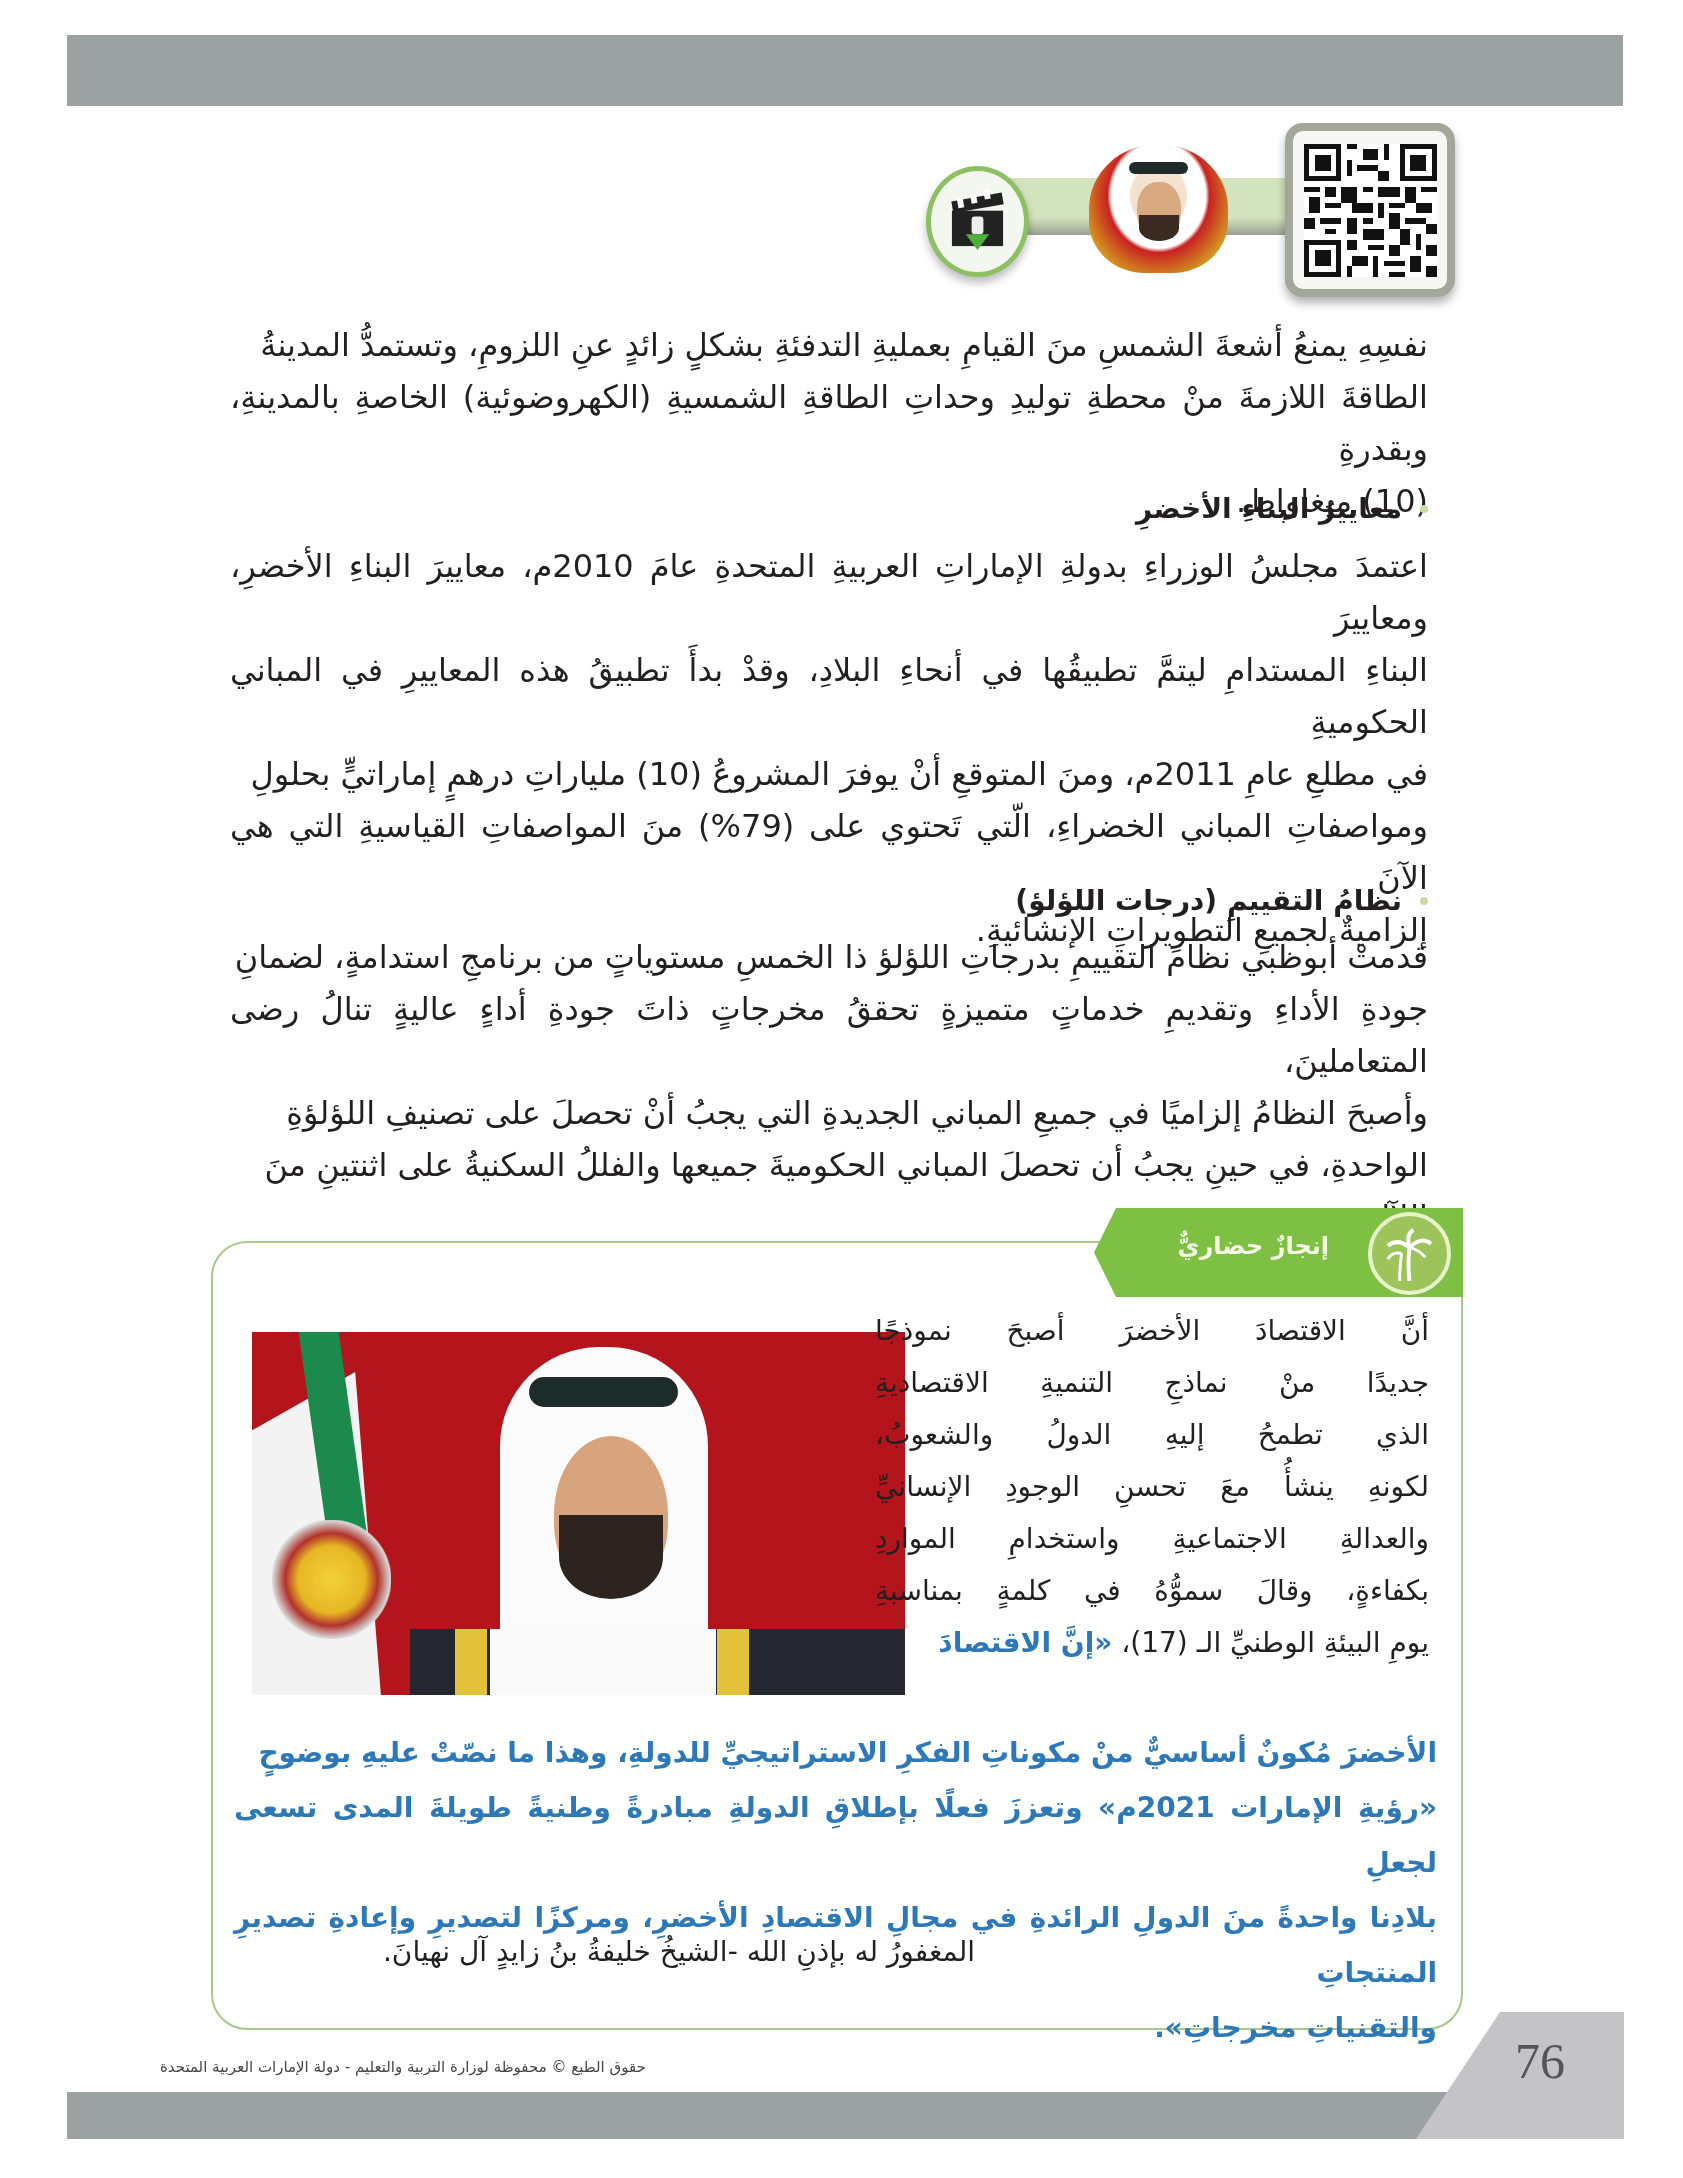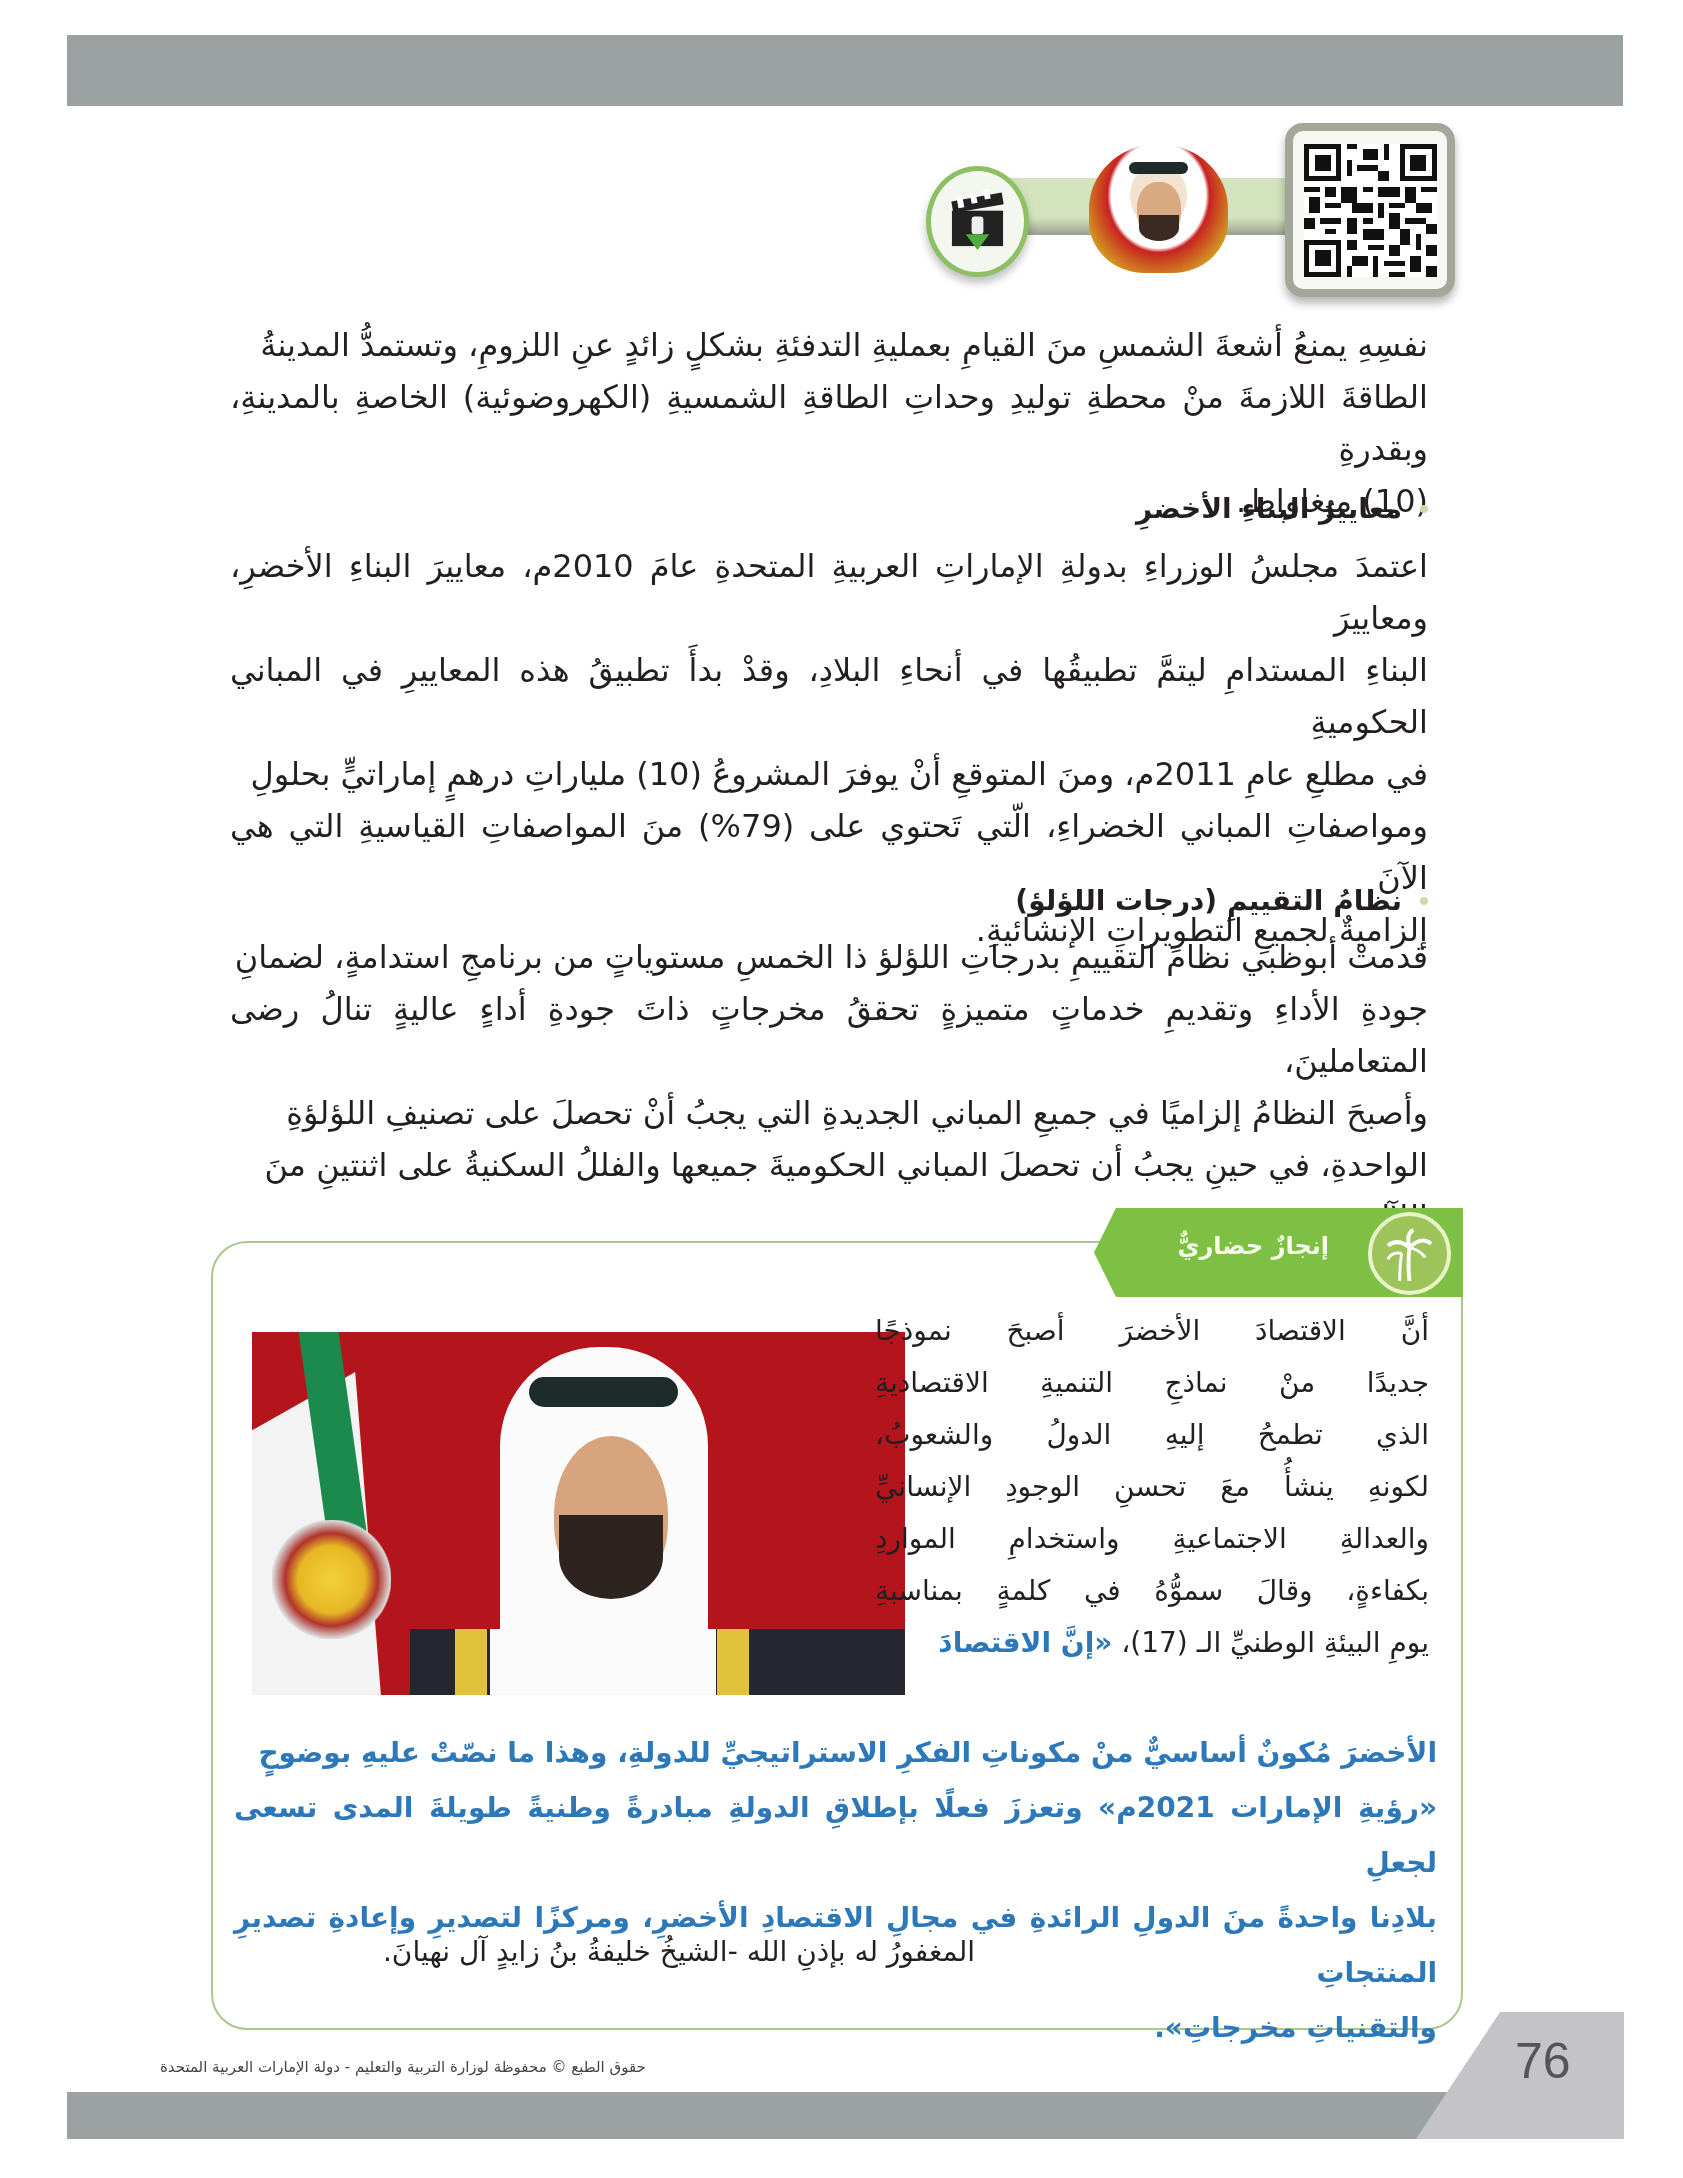--- a/index.html
+++ b/index.html
@@ -71,21 +71,21 @@
   .quote-block { right:246px; width:1203px; top:1725px; direction:rtl; text-align:justify;
                  font-size:28px; line-height:55px; color:#2d78b8; font-weight:bold; }
   .quote-block p { margin:0; }
   .signature { right:708px; top:1935px; direction:rtl; font-size:28px; color:#231f20; }
 
   
   .footer-text { left:160px; top:2058px; font-size:15px; color:#444; direction:rtl; }
   .bottom-bar { left:67px; top:2092px; width:1406px; height:47px; background:#9ca1a1; }
   .page-tab { left:1416px; top:2012px; width:208px; height:127px; background:#c4c4c8;
               clip-path:polygon(84px 0, 100% 0, 100% 100%, 0 100%); }
-  .page-number { left:1515px; top:2032px; font-size:50px; color:#555558; font-family:Liberation Sans, sans-serif; }
+  .page-number { left:1515px; top:2032px; font-size:50px; color:#555558; font-family:Liberation Serif, serif; }
 </style>
 </head>
 <body>
 
 <div class="abs top-bar"></div>
 
 <div class="abs media-strip"></div>
 <div class="abs video-btn">
   <svg viewBox="0 0 60 70">
     <rect x="4" y="10" width="52" height="12" fill="#222" transform="rotate(-10 30 16)"></rect>

